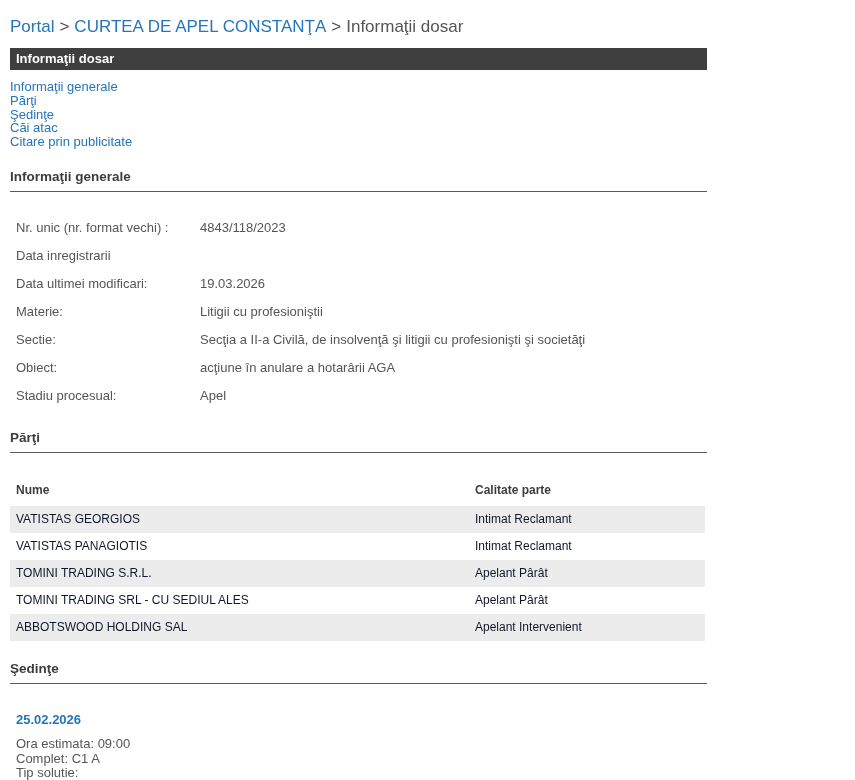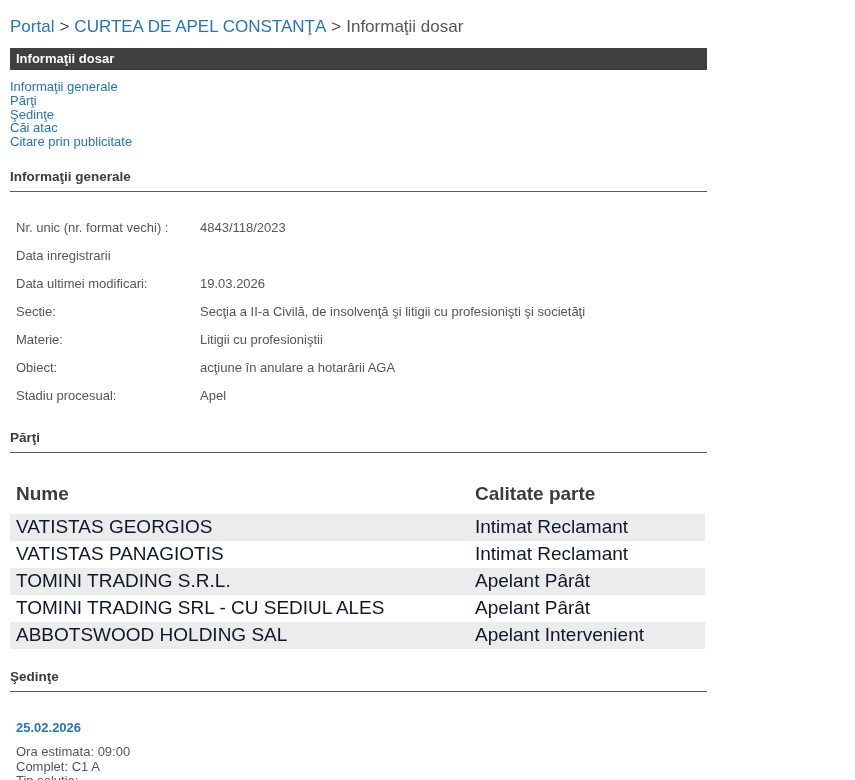--- a/index.html
+++ b/index.html
@@ -50,21 +50,21 @@
     border-bottom: 1px solid #5a5a5a;
   }
 
   
   .info-table { margin-top: 22px; font-size: 13px; color: #555555; }
   .info-row { display: flex; padding: 6px 0 7px 6px; line-height: 15px; gap: 10px; }
   .info-label { width: 174px; flex: 0 0 174px; }
   .info-value { flex: 1; }
 
   
-  .party-table { margin-top: 24px; font-size: 19px; width: 695px; }
+  .party-table { margin-top: 24px; font-size: 12px; width: 695px; }
   .party-header { display: flex; font-weight: bold; color: #3c3c3c; padding: 6px 0 9px 6px; }
   .party-row { display: flex; padding: 6px 0 7px 6px; line-height: 14px; color: #0f172a; }
   .party-row.shaded { background: #ececec; }
   .col-name { width: 459px; flex: 0 0 459px; }
   .col-role { flex: 1; }
 
   
   .hearing { margin-top: 26px; }
   .hearing-date {
     font-size: 13px;
@@ -110,26 +110,26 @@
         <div class="info-value">4843/118/2023</div>
       </div>
       <div class="info-row">
         <div class="info-label">Data inregistrarii</div>
       </div>
       <div class="info-row">
         <div class="info-label">Data ultimei modificari:</div>
         <div class="info-value">19.03.2026</div>
       </div>
       <div class="info-row">
+        <div class="info-label">Materie:</div>
+        <div class="info-value">Litigii cu profesioniştii</div>
+      </div>
+      <div class="info-row">
         <div class="info-label">Sectie:</div>
         <div class="info-value">Secţia a II-a Civilă, de insolvenţă şi litigii cu profesionişti şi societăţi</div>
-      </div>
-      <div class="info-row">
-        <div class="info-label">Materie:</div>
-        <div class="info-value">Litigii cu profesioniştii</div>
       </div>
       <div class="info-row">
         <div class="info-label">Obiect:</div>
         <div class="info-value">acţiune în anulare a hotarârii AGA</div>
       </div>
       <div class="info-row">
         <div class="info-label">Stadiu procesual:</div>
         <div class="info-value">Apel</div>
       </div>
     </div>

